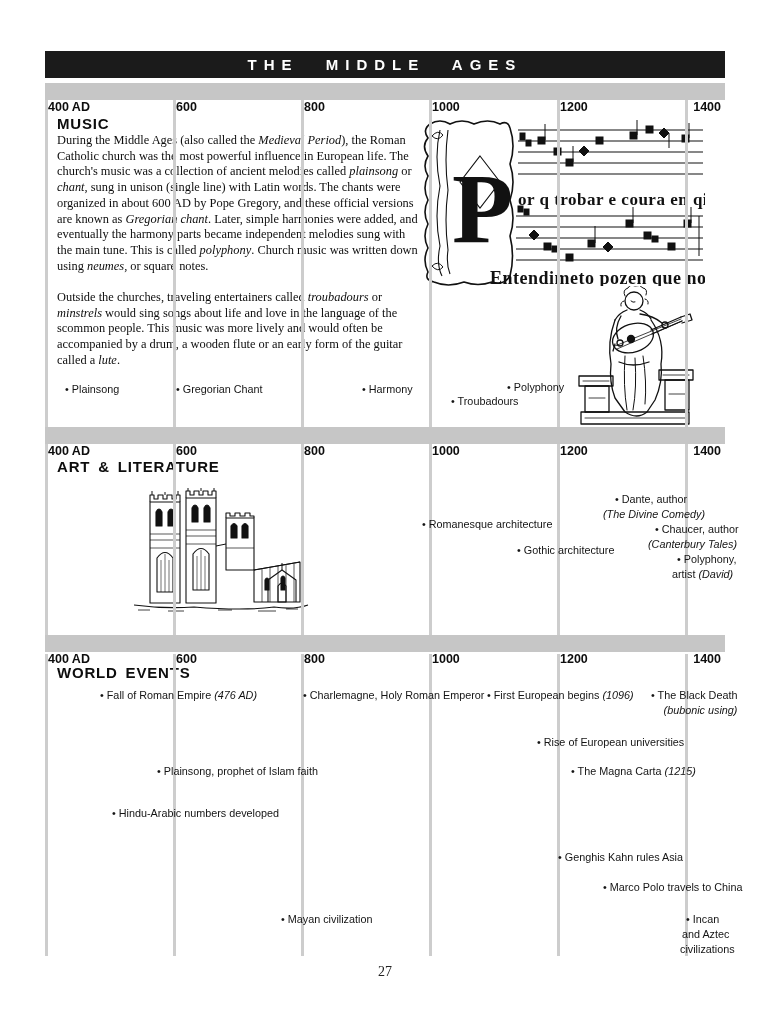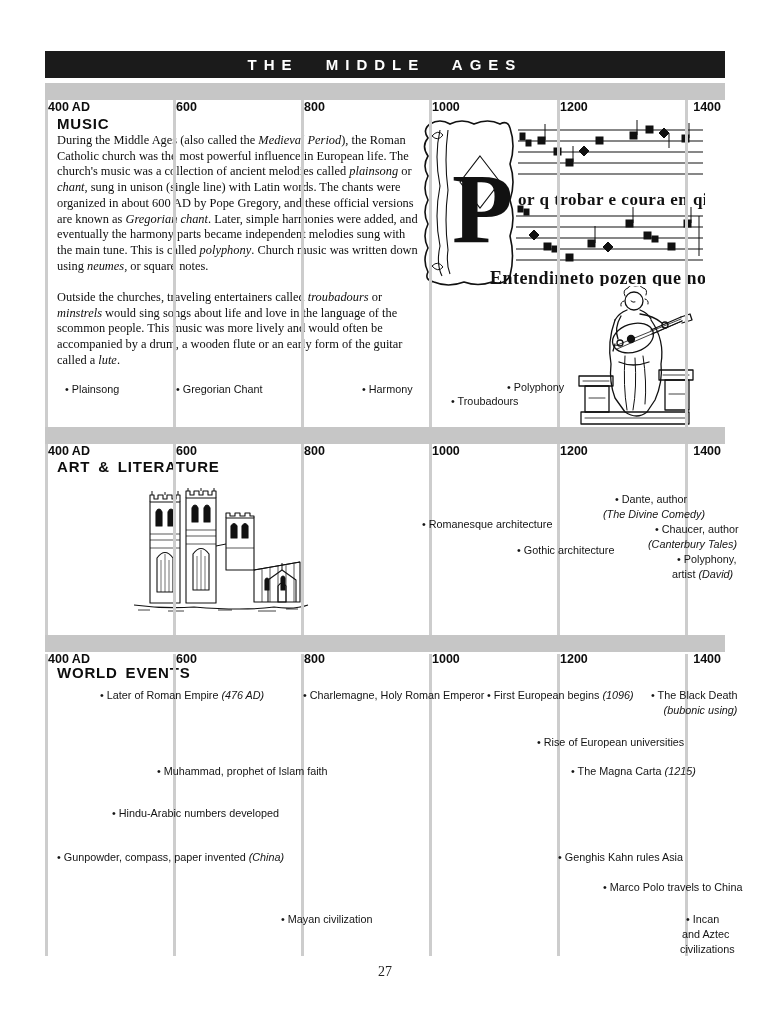--- a/index.html
+++ b/index.html
@@ -265,46 +265,43 @@
       <div class="event" style="left: 517px; top: 543px;">
         <div class="ev-line"><span>• Gothic architecture</span></div>
       </div>
       <div class="event" style="left: 672px; top: 552px;">
         <div class="ev-line" style="margin-left: 5px;"><span>• Polyphony,</span></div>
         <div class="ev-line"><span>artist </span><em>(David)</em></div>
       </div>
     </div>
   <div class="overlay">
       <div class="event" style="left: 100px; top: 688px;">
-        <div class="ev-line"><span>• Later of Roman Empire </span><em>(476 AD)</em></div>
+        <div class="ev-line"><span>• Fall of Roman Empire </span><em>(476 AD)</em></div>
       </div>
       <div class="event" style="left: 303px; top: 688px;">
         <div class="ev-line"><span>• Charlemagne, Holy Roman Emperor</span></div>
       </div>
       <div class="event" style="left: 487px; top: 688px;">
         <div class="ev-line"><span>• First European begins </span><em>(1096)</em></div>
       </div>
       <div class="event" style="left: 647px; top: 688px; text-align: right;">
         <div class="ev-line" style="margin-left: 4px;"><span>• The Black Death</span></div>
         <div class="ev-line"><em>(bubonic using)</em></div>
       </div>
       <div class="event" style="left: 537px; top: 735px;">
         <div class="ev-line"><span>• Rise of European universities</span></div>
       </div>
       <div class="event" style="left: 157px; top: 764px;">
-        <div class="ev-line"><span>• Muhammad, prophet of Islam faith</span></div>
+        <div class="ev-line"><span>• Plainsong, prophet of Islam faith</span></div>
       </div>
       <div class="event" style="left: 571px; top: 764px;">
         <div class="ev-line"><span>• The Magna Carta </span><em>(1215)</em></div>
       </div>
       <div class="event" style="left: 112px; top: 806px;">
         <div class="ev-line"><span>• Hindu-Arabic numbers developed</span></div>
-      </div>
-      <div class="event" style="left: 57px; top: 850px;">
-        <div class="ev-line"><span>• Gunpowder, compass, paper invented </span><em>(China)</em></div>
       </div>
       <div class="event" style="left: 558px; top: 850px;">
         <div class="ev-line"><span>• Genghis Kahn rules Asia</span></div>
       </div>
       <div class="event" style="left: 603px; top: 880px;">
         <div class="ev-line"><span>• Marco Polo travels to China</span></div>
       </div>
       <div class="event" style="left: 281px; top: 912px;">
         <div class="ev-line"><span>• Mayan civilization</span></div>
       </div>

